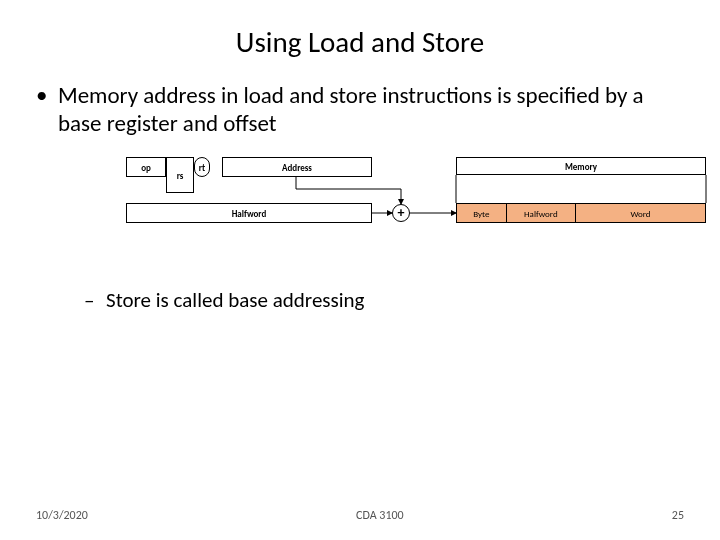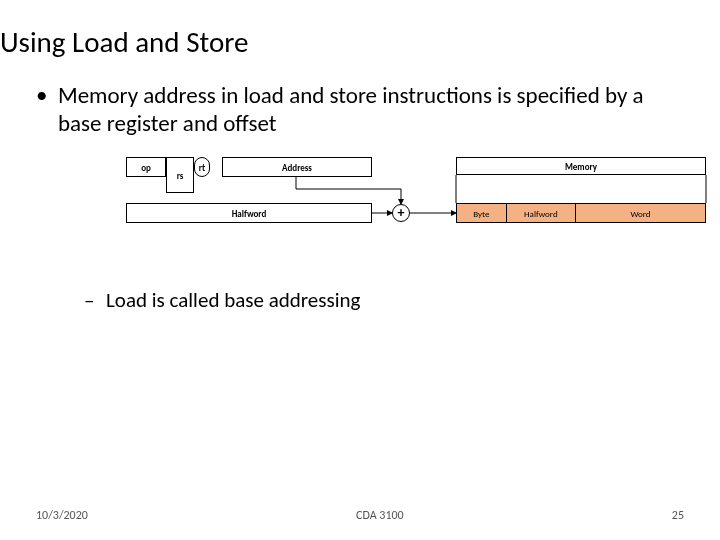--- a/index.html
+++ b/index.html
@@ -6,20 +6,21 @@
   body {
     margin: 0;
     width: 720px;
     height: 540px;
     font-family: Calibri, Arial, sans-serif;
     background: #fff;
     color: #000;
     position: relative;
   }
   .title {
+    text-align: center;
     font-size: 29px;
     padding-top: 24px;
     padding-bottom: 8px;
   }
   .bullets {
     padding-left: 36px;
     padding-right: 30px;
   }
   .b1 {
     font-size: 23px;
@@ -159,20 +160,20 @@
       <path d="M 200 20 L 200 32 L 305 32 L 305 47" fill="none" stroke="#000" stroke-width="1" marker-end="url(#ah)"></path>
 
       <path d="M 276 56 L 296 56" fill="none" stroke="#000" stroke-width="1" marker-end="url(#ah)"></path>
 
       <path d="M 314 56 L 360 56" fill="none" stroke="#000" stroke-width="1" marker-end="url(#ah)"></path>
 
       <path d="M 360 18 L 360 46 M 610 18 L 610 46" fill="none" stroke="#000" stroke-width="1"></path>
     </svg>
   </div>
 
-  <div class="b2">Load is called base addressing</div>
+  <div class="b2">Store is called base addressing</div>
 </div>
 
 <div class="footer">
   <span>10/3/2020</span>
   <span>CDA 3100</span>
   <span>25</span>
 </div>
 
 </body></html>

